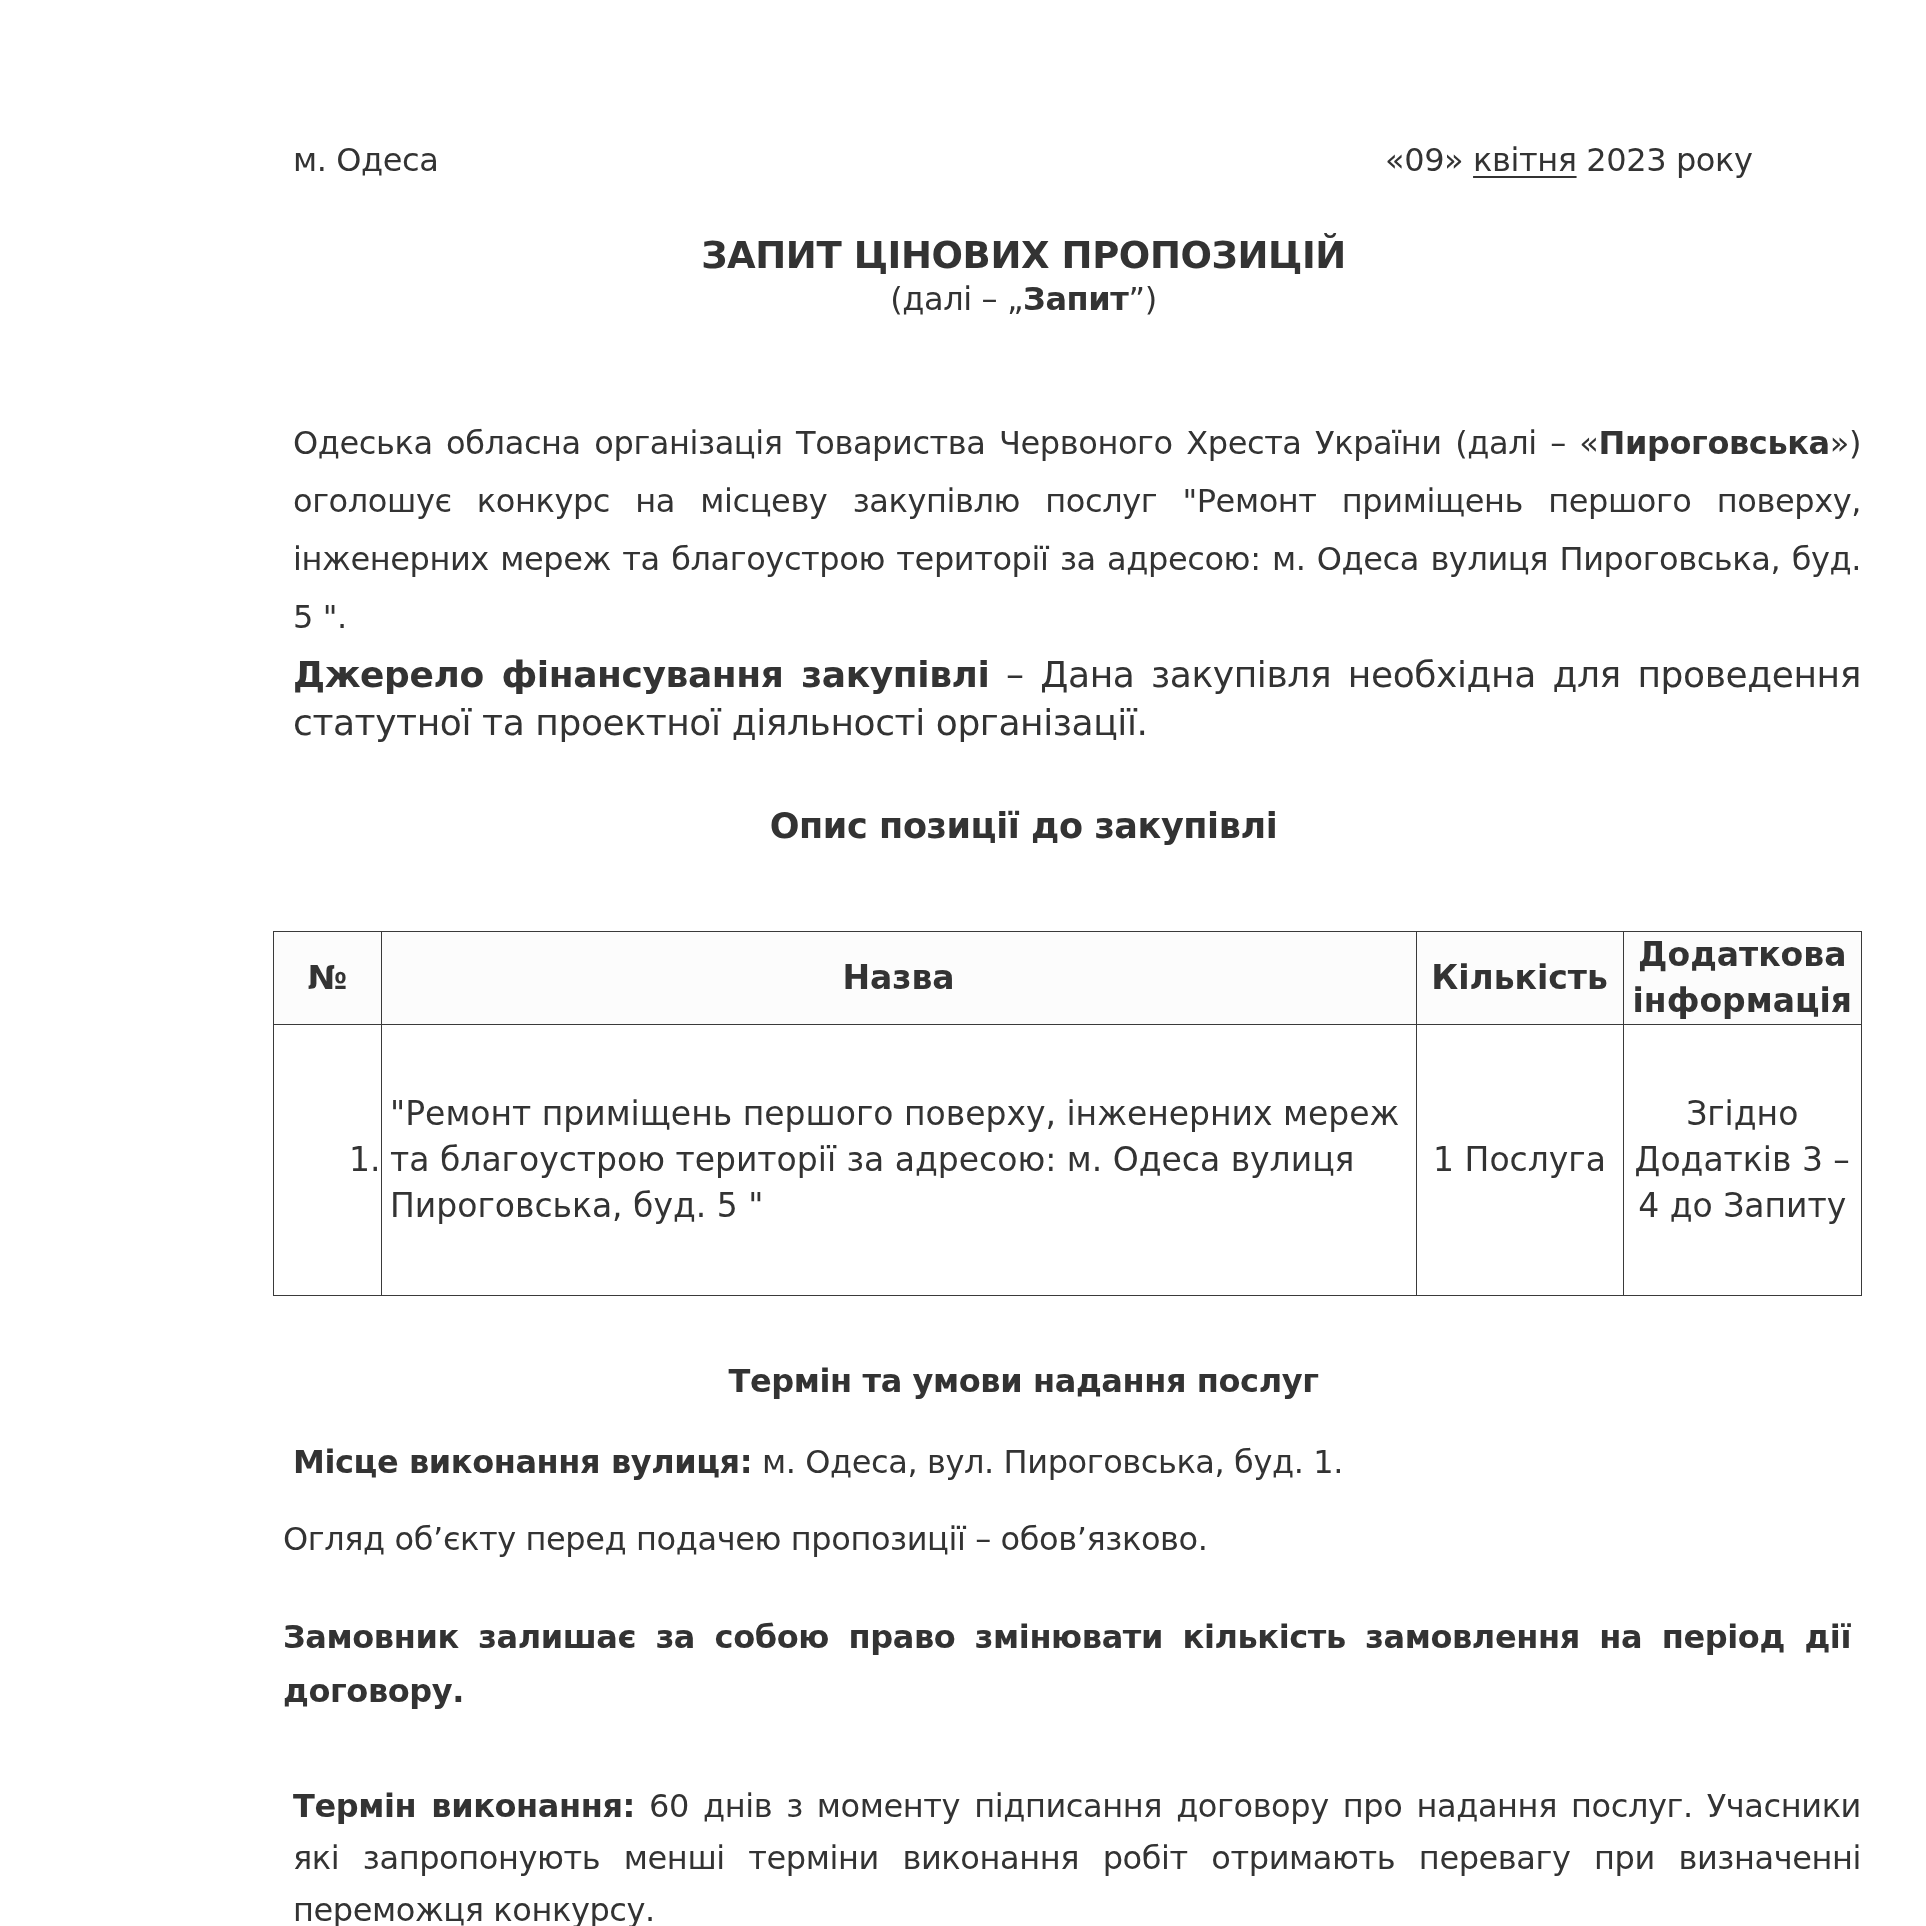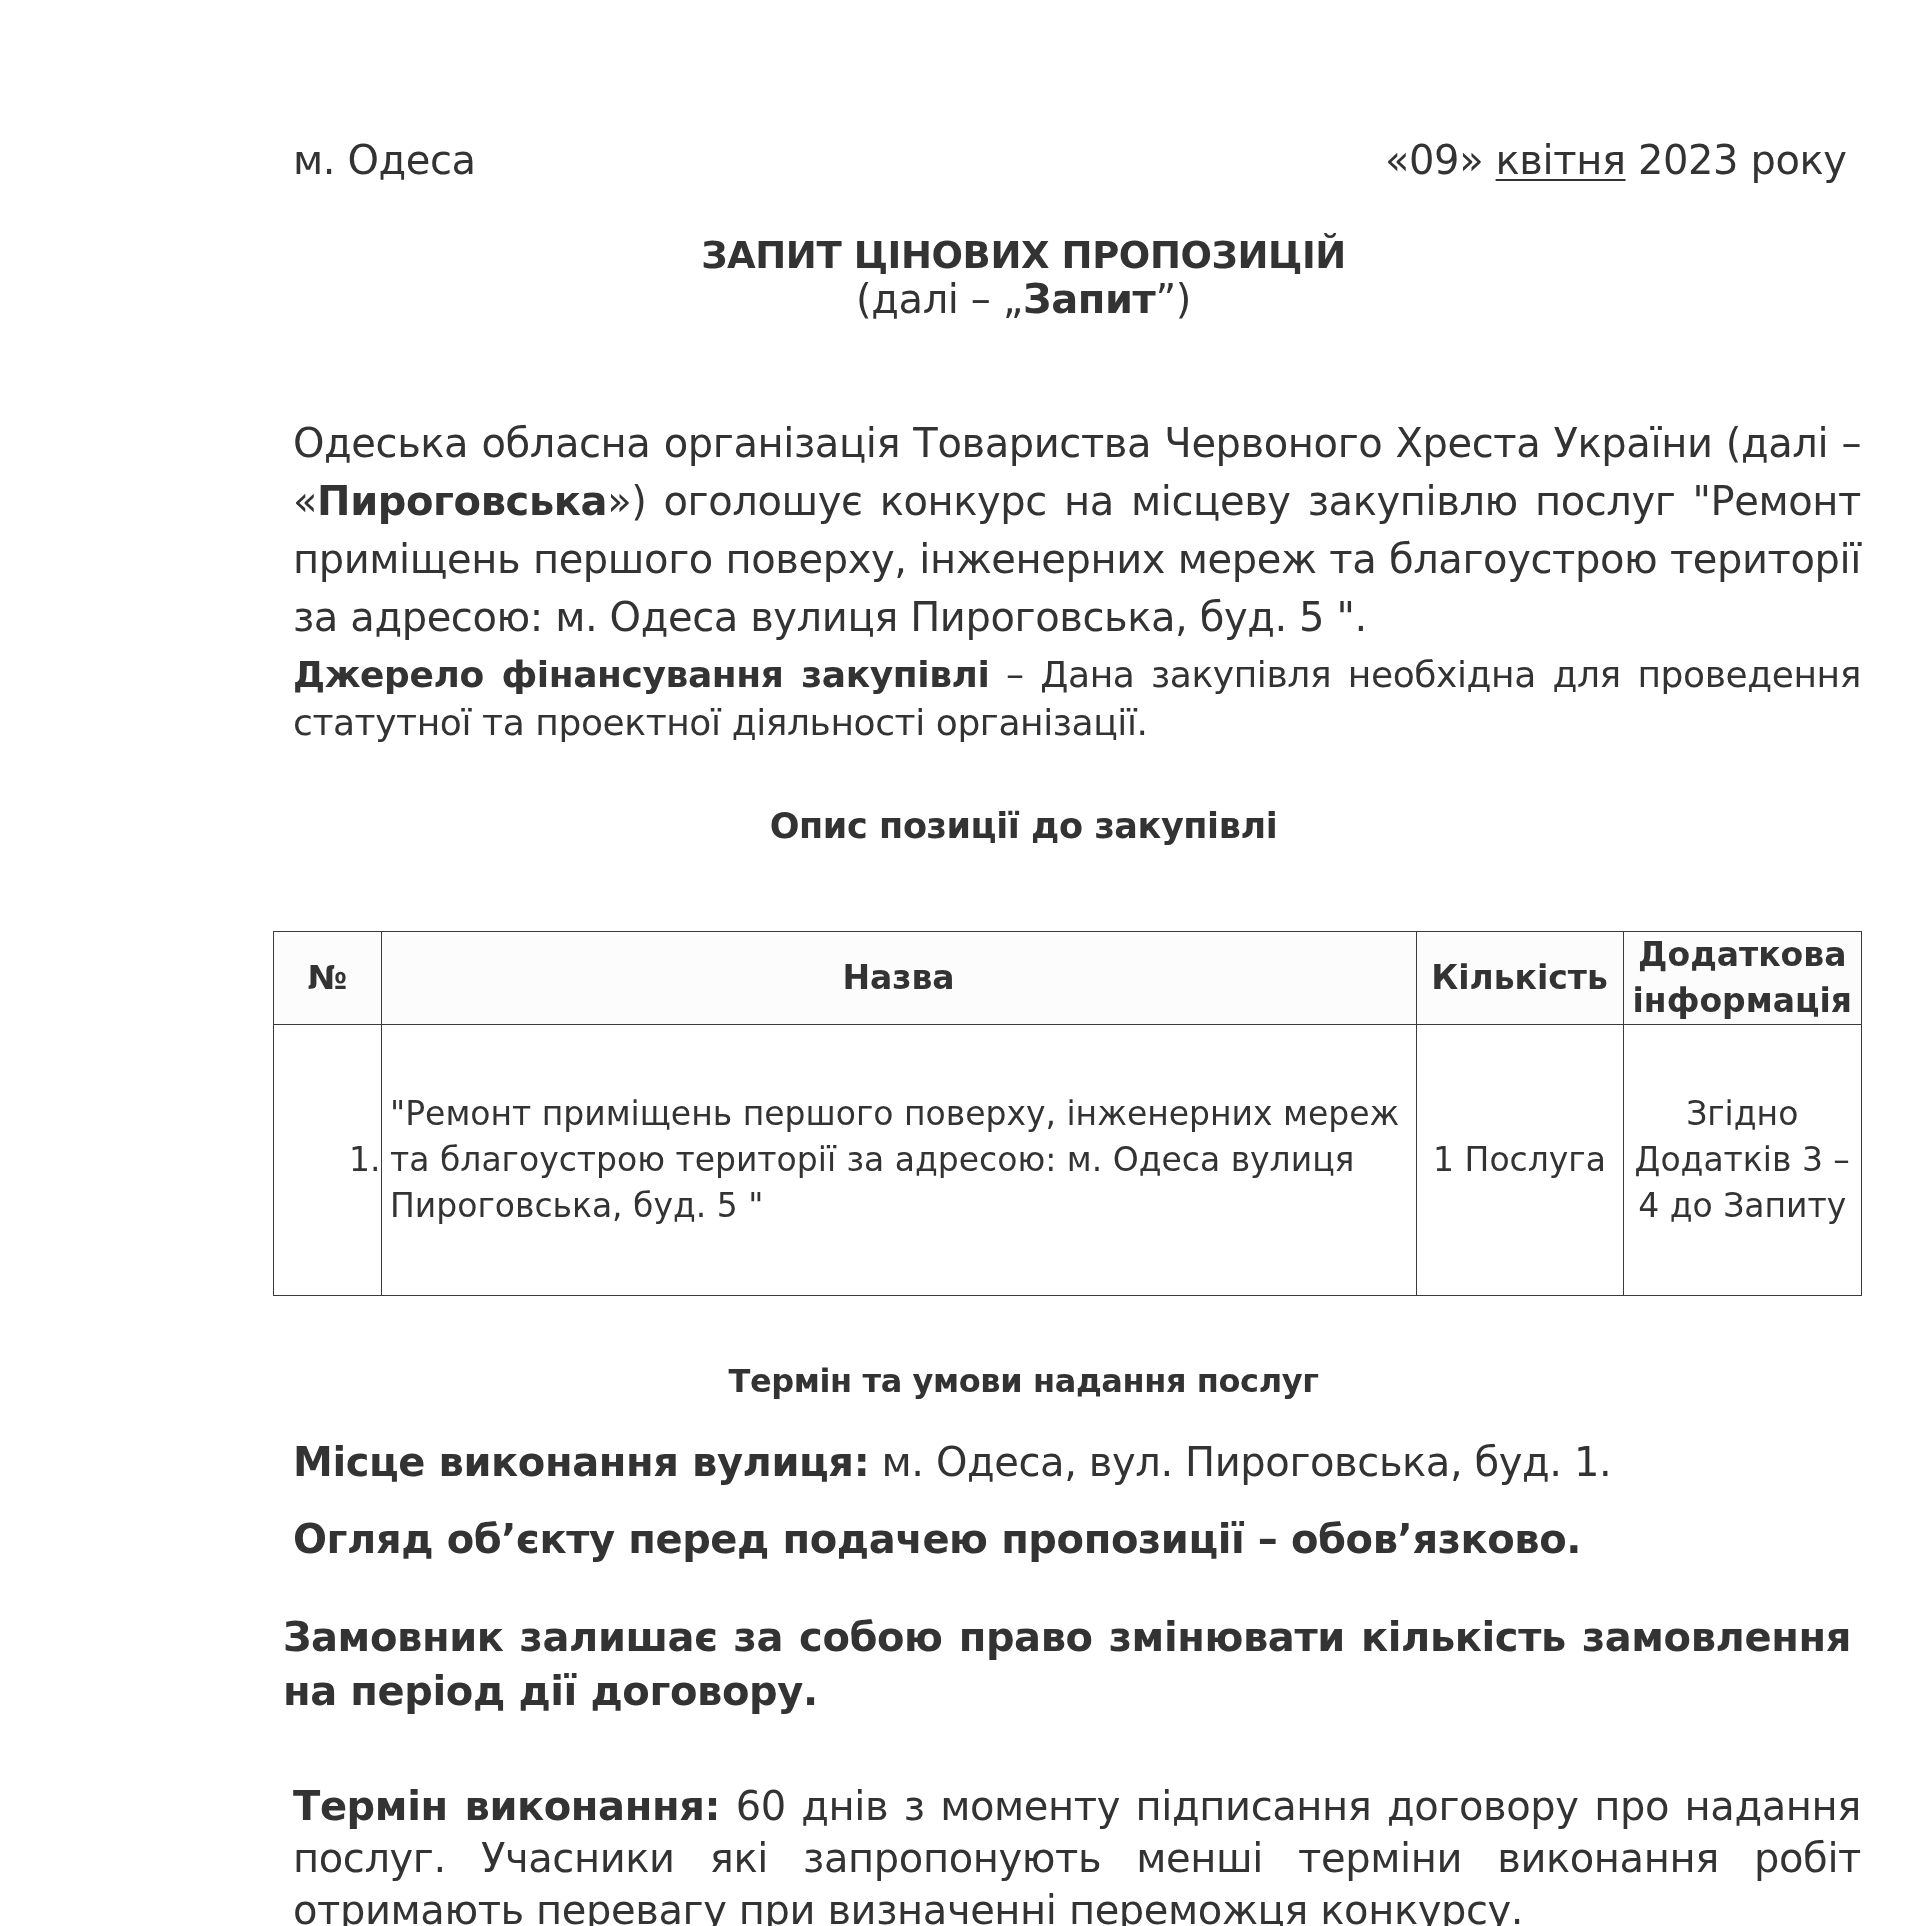--- a/index.html
+++ b/index.html
@@ -2,42 +2,42 @@
 <html style="font-size:6.2px"><head>
 <meta charset="utf-8">
 <style>
   html, body { margin: 0; padding: 0; }
   body {
     width: 2047px; height: 2816px; position: relative; overflow: hidden;
     background: #ffffff; color: #333333;
     font-family: "DejaVu Sans", sans-serif;
   }
   .abs { position: absolute; }
-  .p { font-size: 40px; line-height: 58px; letter-spacing: -0.4px; }
+  .p { font-size: 32px; line-height: 58px; letter-spacing: -0.4px; }
   .city { left: 293px; top: 131px; }
   .date { left: 1385px; top: 131px; }
   .date u { text-decoration-thickness: 2.3px; text-underline-offset: 5.4px; }
   .title { left: 0; width: 2047px; top: 227px; text-align: center; font-weight: bold; font-size: 37px; }
   .subtitle { left: 0; width: 2047px; top: 270px; text-align: center; }
   .intro { left: 293px; top: 414px; width: 1568px; text-align: justify; }
   .funding { left: 293px; top: 651px; width: 1568px; text-align: justify; font-size: 36px; line-height: 48px; }
   .h-center { left: 0; width: 2047px; text-align: center; font-weight: bold; }
   .desc-head { top: 797px; font-size: 35px; }
   table { border-collapse: collapse; }
   .t1 { left: 273px; top: 931px; width: 1589px; }
   .t1 td, .t1 th { border: 1.9px solid #3a3a3a; font-size: 33px; line-height: 46px; padding: 0 8.5px; }
   .t1 th { height: 83px; font-weight: bold; background: #fcfcfc; }
   .t1 td { height: 270px; vertical-align: middle; }
   .t1 .c-no { width: 98px; text-align: right; padding-right: 0; }
   .t1 .c-name { width: 1017px; text-align: left; }
   .t1 .c-qty { width: 189px; text-align: center; }
   .t1 .c-info { text-align: center; }
   .terms-head { top: 1352px; font-size: 32px; }
   .place { left: 293px; top: 1433px; }
-  .inspect { left: 293px; top: 1510px; font-weight: bold; }
+  .inspect { left: 283px; top: 1510px; font-weight: normal; }
   .reserve { left: 283px; top: 1610px; width: 1568px; font-weight: bold; text-align: justify; line-height: 54px; }
   .deadline { left: 293px; top: 1780px; width: 1568px; text-align: justify; line-height: 52px; }
 </style>
 </head>
 <body>
 
 <div class="abs p city">м. Одеса</div>
 <div class="abs p date">
   <span>«09»</span>
   <u>квітня</u>

